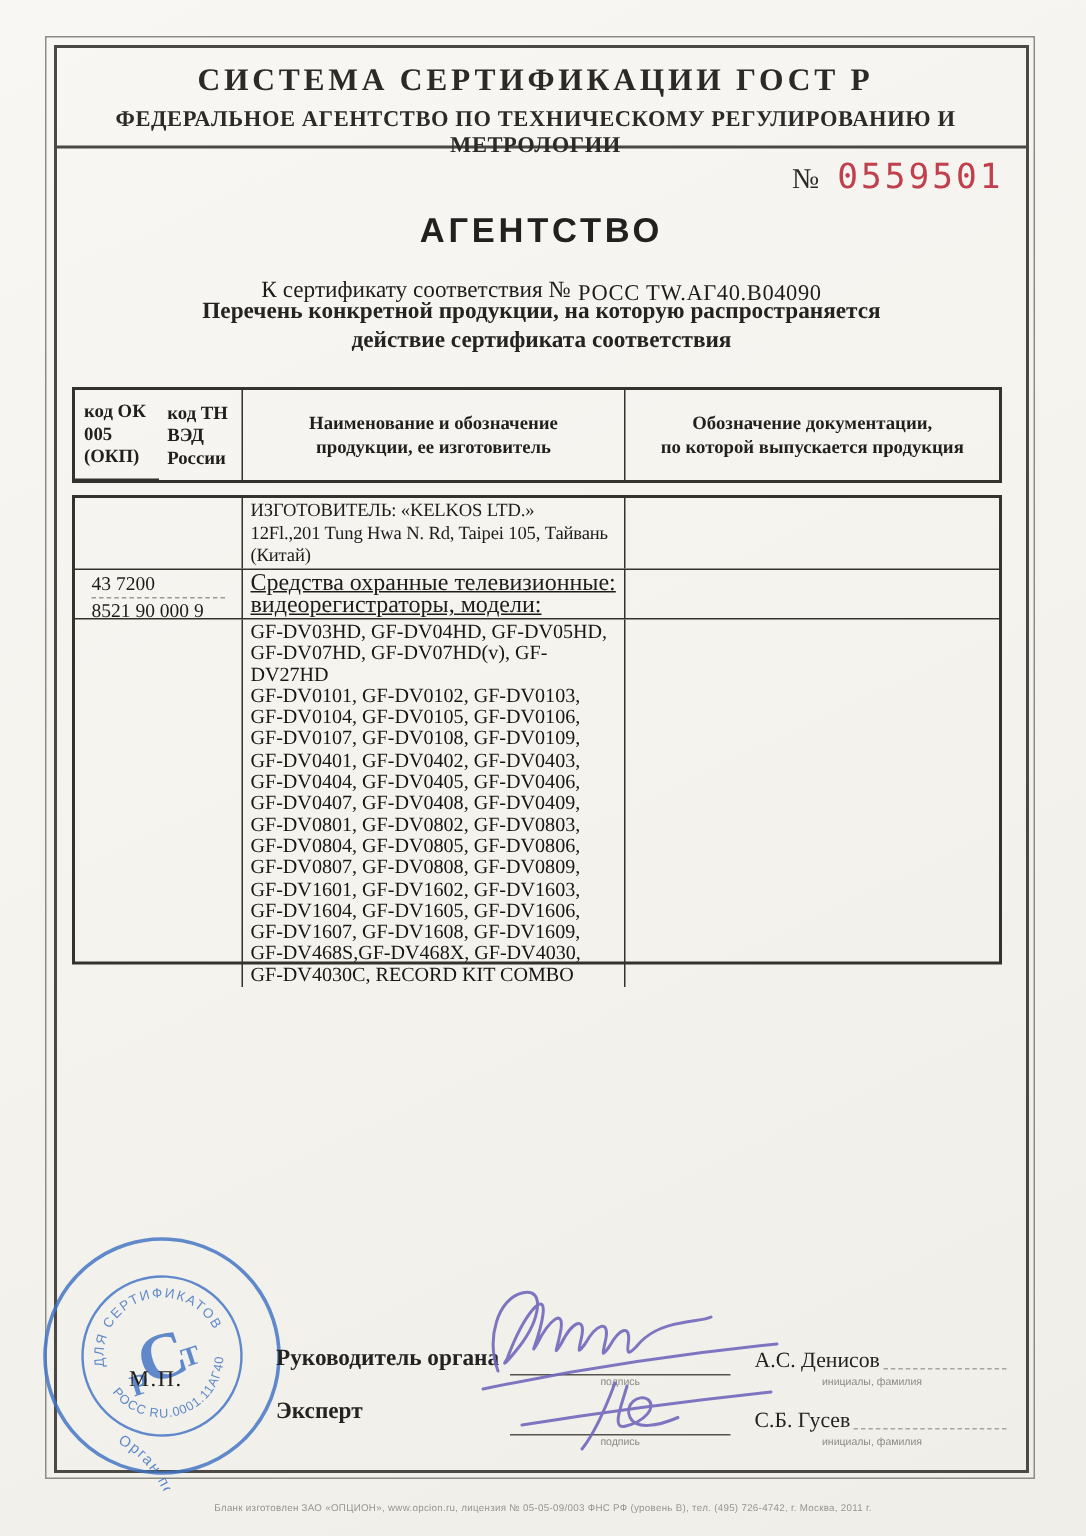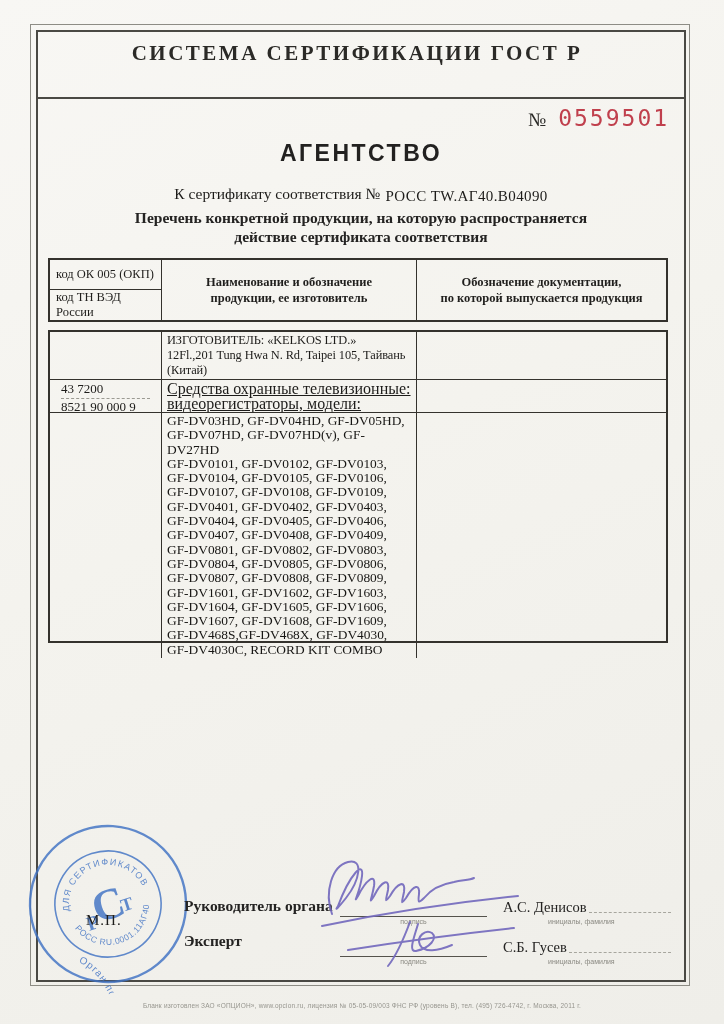--- a/index.html
+++ b/index.html
@@ -37,30 +37,30 @@
   }
 
   .doc-title{
     position:absolute;left:38px;top:140px;width:646px;text-align:center;
     font-family:"Liberation Sans", sans-serif;font-weight:700;
     font-size:23px;letter-spacing:2.5px;color:#222120;
   }
   .cert-line{position:absolute;left:38px;top:185px;width:646px;text-align:center;font-size:15.5px;}
   .cert-number{font-size:15px;letter-spacing:0.4px;position:relative;top:2px;margin-left:5px;}
   .purpose{
-    position:absolute;left:38px;top:208px;width:646px;text-align:center;
+    position:absolute;left:38px;top:198px;width:646px;text-align:center;
     font-weight:700;font-size:15.5px;line-height:19px;color:#242322;
   }
 
   
   .th-table{
     position:absolute;left:48px;top:258px;width:620px;height:64px;
     border:2px solid #34322d;box-sizing:border-box;display:flex;
   }
-  .th-c1{width:112px;border-right:1.5px solid #34322d;box-sizing:border-box;display:flex;flex-direction:column;}
+  .th-c1{width:112px;border-right:1.5px solid #34322d;box-sizing:border-box;display:flex;flex-direction:row;font-weight:bold;}
   .th-c1-top,.th-c1-bottom{
     flex:1;display:flex;align-items:center;padding-left:6px;
     font-size:12.5px;color:#201f1d;box-sizing:border-box;
   }
   .th-c1-top{border-bottom:1.5px solid #34322d;}
   .th-c2{width:255px;border-right:1.5px solid #34322d;box-sizing:border-box;}
   .th-c3{flex:1;}
   .th-c2,.th-c3{
     display:flex;align-items:center;justify-content:center;text-align:center;
     font-weight:700;font-size:12.5px;line-height:16px;white-space:pre-line;color:#201f1d;
@@ -125,20 +125,21 @@
 <body>
 
 <div class="paper">
 
   <div class="frame-outer"></div>
   <div class="frame-inner"></div>
   <div class="header-rule"></div>
 
   <div class="masthead">
     <div class="mast-line1">СИСТЕМА СЕРТИФИКАЦИИ ГОСТ Р</div>
+    <div class="mast-line2">ФЕДЕРАЛЬНОЕ АГЕНТСТВО ПО ТЕХНИЧЕСКОМУ РЕГУЛИРОВАНИЮ И МЕТРОЛОГИИ</div>
   </div>
 
   <div class="serial">
     <span class="serial-label">№</span>
     <span class="serial-number">0559501</span>
   </div>
 
   <div class="doc-title">АГЕНТСТВО</div>
 
   <div class="cert-line">

